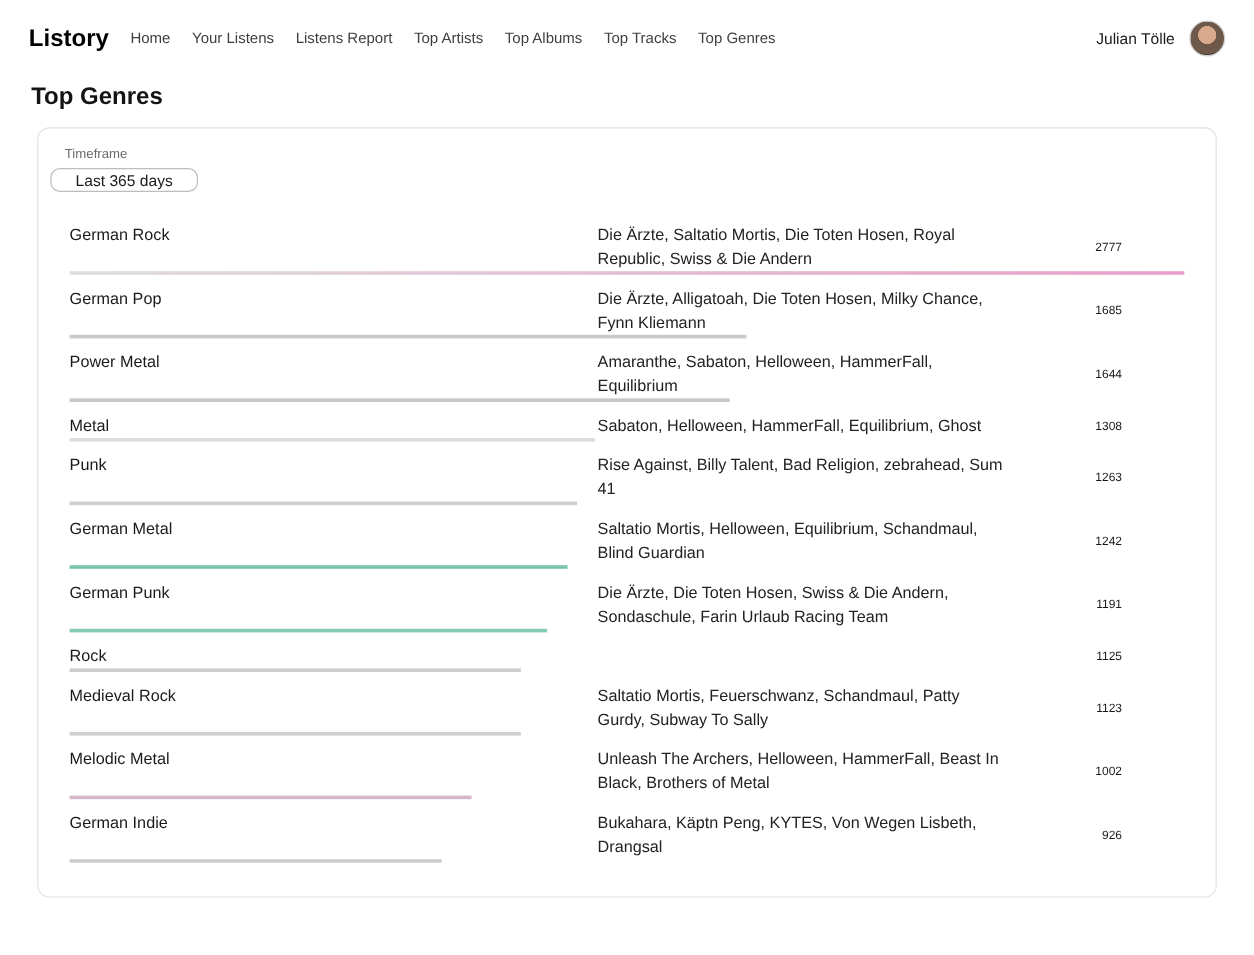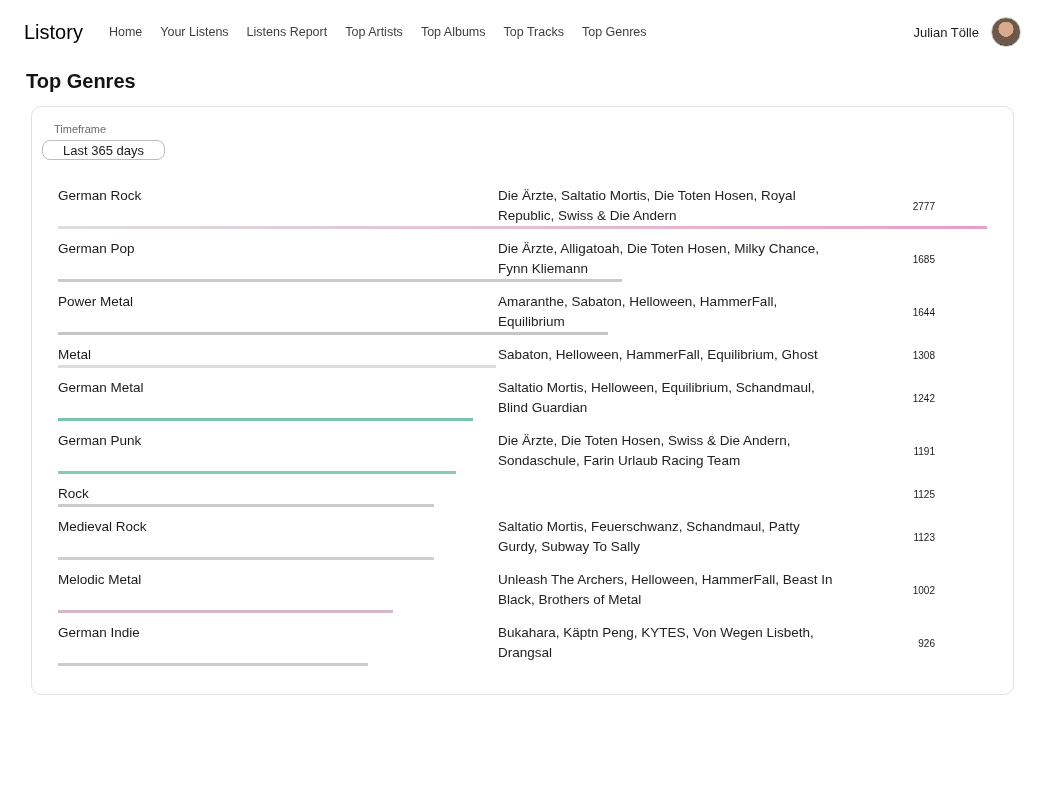--- a/index.html
+++ b/index.html
@@ -5,21 +5,21 @@
   * { box-sizing: border-box; }
   html, body { margin: 0; padding: 0; }
   body {
     width: 1045px; height: 796px; overflow: hidden;
     background: #ffffff;
     font-family: "Liberation Sans", sans-serif;
     color: #1c1c1c;
   }
   
   .nav { display: flex; align-items: center; height: 64px; padding: 0 24px; background: #fff; }
-  .logo { font-size: 20px; font-weight: 400; color: #000; margin-right: 26px; cursor: pointer; }
+  .logo { font-size: 20px; font-weight: 700; color: #000; margin-right: 18px; cursor: pointer; }
   .nav-links { display: flex; gap: 18px; flex: 1; align-items: center; }
   .nav-link { font-size: 12.5px; color: #3f3f3f; text-decoration: none; cursor: pointer; white-space: nowrap; }
   .nav-user { display: flex; align-items: center; gap: 12px; }
   .user-name { font-size: 13px; color: #1c1c1c; white-space: nowrap; }
   .avatar {
     width: 30px; height: 30px; border-radius: 50%; cursor: pointer;
     background: radial-gradient(circle at 50% 40%, #d8a98a 0 34%, #6e584a 35% 72%, #4a3a30 73% 100%);
     border: 1px solid #d0d0d0;
   }
   
@@ -111,20 +111,30 @@
     <div class="row-main">
       <div class="genre">Metal</div>
       <div class="artists">Sabaton, Helloween, HammerFall, Equilibrium, Ghost</div>
       <div class="count">1308</div>
     </div>
     <div class="bar-track">
       <div class="bar" style="width: 47.1%; background: rgb(221, 221, 221);"></div>
     </div>
   </div>
 
+  <div class="row">
+    <div class="row-main">
+      <div class="genre">Punk</div>
+      <div class="artists">Rise Against, Billy Talent, Bad Religion, zebrahead, Sum 41</div>
+      <div class="count">1263</div>
+    </div>
+    <div class="bar-track">
+      <div class="bar" style="width: 45.48%; background: rgb(207, 207, 207);"></div>
+    </div>
+  </div>
 
   <div class="row">
     <div class="row-main">
       <div class="genre">German Metal</div>
       <div class="artists">Saltatio Mortis, Helloween, Equilibrium, Schandmaul, Blind Guardian</div>
       <div class="count">1242</div>
     </div>
     <div class="bar-track">
       <div class="bar" style="width: 44.72%; background: rgb(121, 195, 174);"></div>
     </div>

